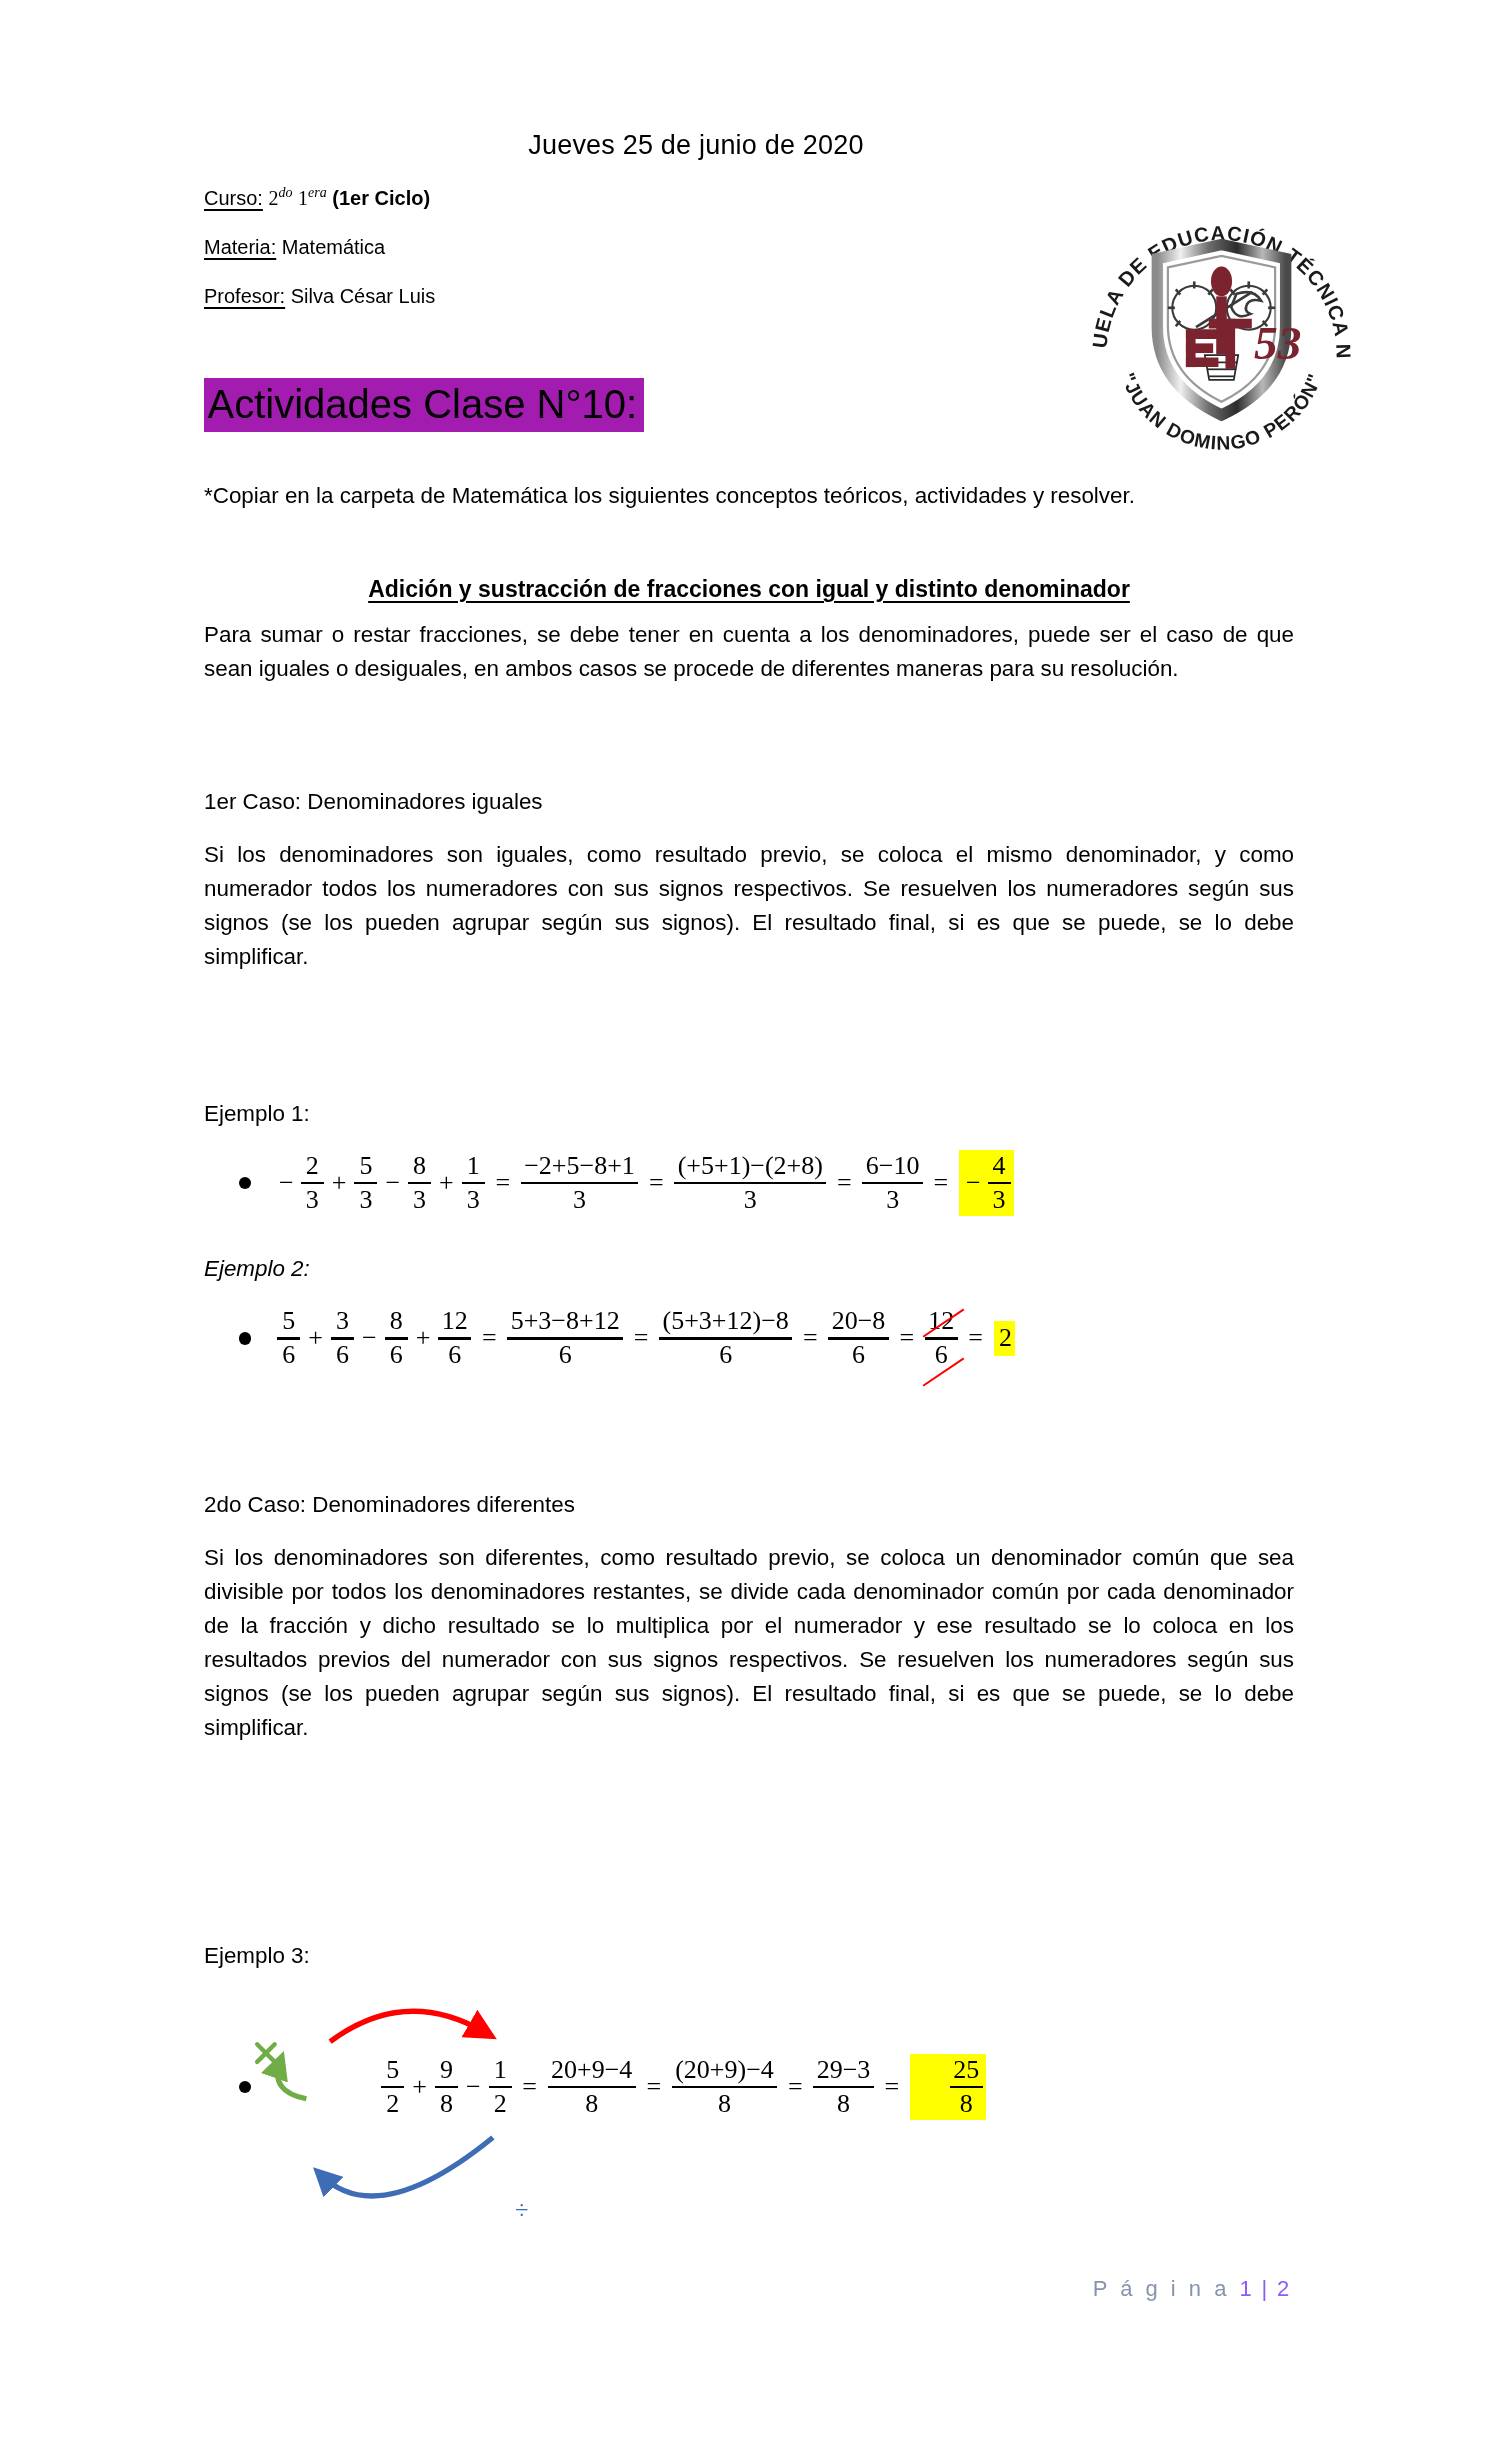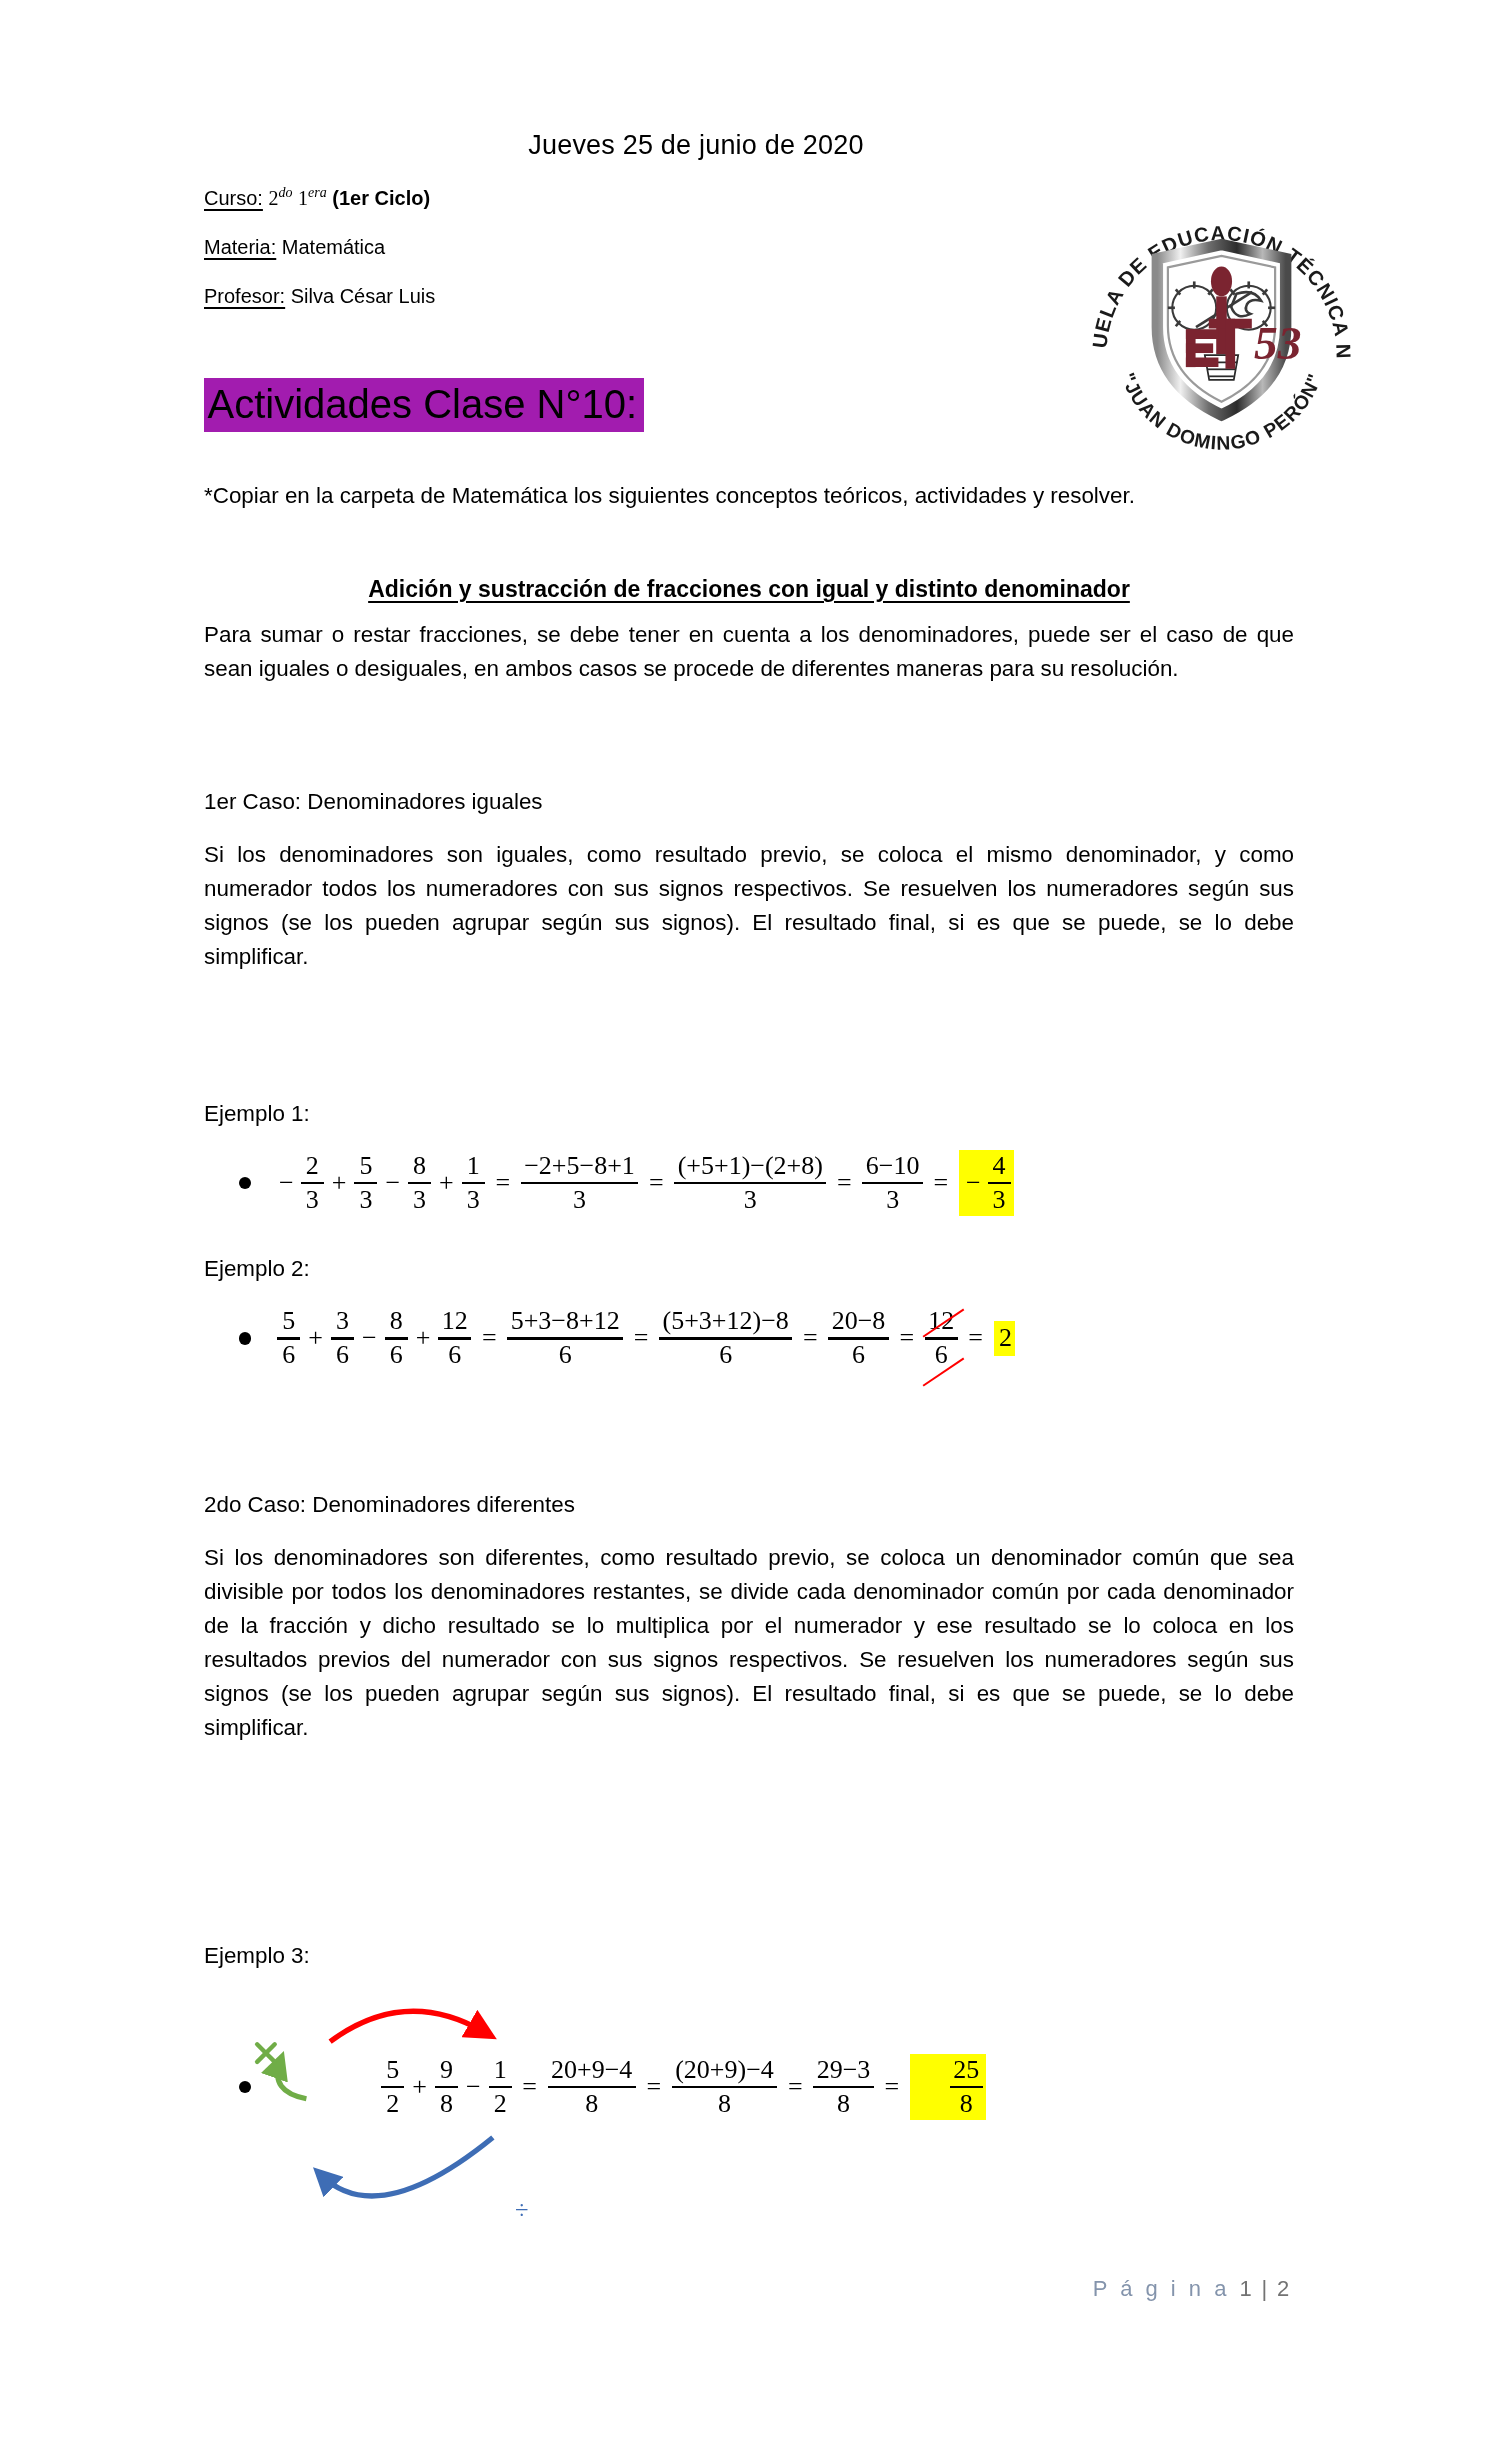--- a/index.html
+++ b/index.html
@@ -116,21 +116,21 @@
     text-underline-offset: 4.4px;
   }
 
   .p1 { top: 618px; }
   .p2 { top: 785px; }
   .p3 { top: 838px; }
   .p4 { top: 1097px; }
   .p5 { top: 1488px; }
   .p6 { top: 1541px; }
   .p7 { top: 1939px; }
-  .p8 { top: 1252px; }
+  .p8 { top: 1252px; font-style: italic; }
 
   
   .eqrow {
     position: absolute;
     display: flex;
     align-items: center;
     font-family: "Liberation Serif", serif;
     font-size: 26px;
     white-space: nowrap;
   }
@@ -224,21 +224,21 @@
 
   
   .footer {
     position: absolute;
     right: 204px;
     top: 2276px;
     font-size: 22px;
     letter-spacing: 3.5px;
     color: #8494AC;
   }
-  .footer .pg-num { color: #737373; letter-spacing: 1.8px; }
+  .footer .pg-num { color: #8b5cf6; letter-spacing: 1.8px; }
 </style>
 </head>
 <body>
 
 <div class="page">
 
   <div class="date-line">
     <span class="date-text">Jueves 25 de junio de 2020</span>
   </div>
 

